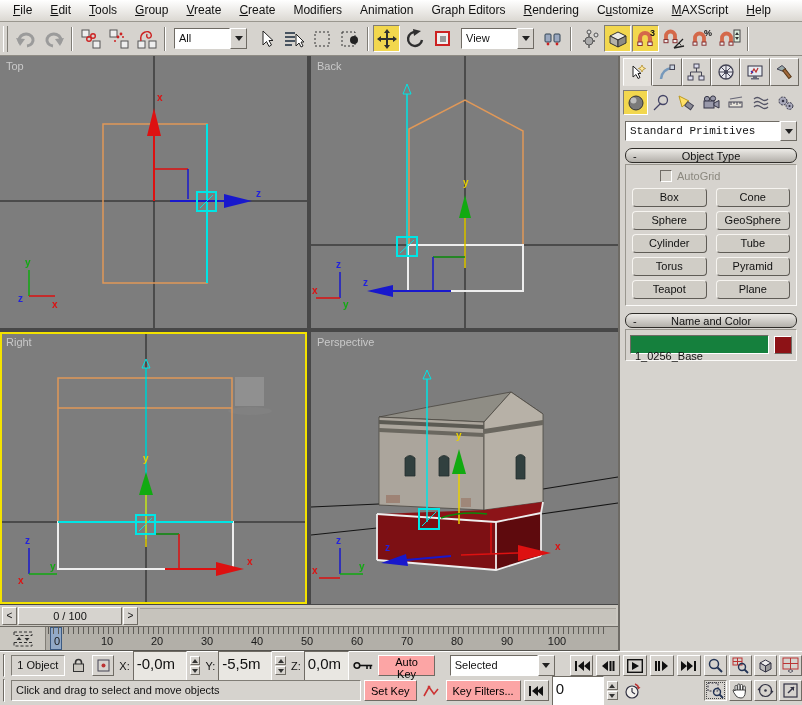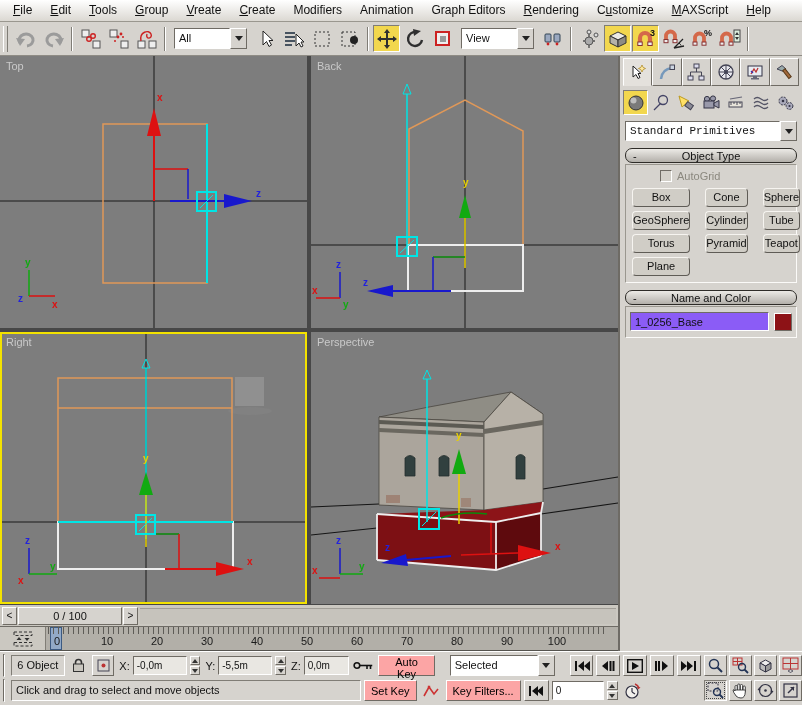--- a/index.html
+++ b/index.html
@@ -55,39 +55,39 @@
   .cat{flex:1;height:25px;display:flex;align-items:center;justify-content:center;border:1px solid #d6d3ce;}
   .cat.on{background:#f2d74e;border-color:#807d76 #fff #fff #807d76;}
   .pdd{display:flex;height:20px;margin:5px 2px 2px 2px;}
   .pdd .ddval{flex:1;font-family:Liberation Mono, monospace;}
   .rollout{margin:7px 2px 0 2px;}
   .rhead{position:relative;height:15px;border:1px solid #2e2c28;border-radius:7px;background:linear-gradient(#eceae6,#b3b0aa);text-align:center;font-size:11px;line-height:14px;}
   .rhead .minus{position:absolute;left:7px;top:0;}
   .rbody{border:1px solid;border-color:#9a978f #fbfaf8 #fbfaf8 #9a978f;margin-top:1px;padding:5px 4px 6px 4px;background:#d6d3ce;}
   .agrow{display:flex;align-items:center;gap:5px;margin:0 0 6px 30px;color:#8b887f;}
   .chk{width:12px;height:12px;background:#d3d0c9;border:1px solid;border-color:#6f6b64 #fff #fff #6f6b64;}
-  .otgrid{display:grid;grid-template-columns:1fr 1fr 1fr;gap:4px 15px;padding:0 2px;}
+  .otgrid{display:grid;grid-template-columns:1fr 1fr;gap:4px 9px;padding:0 2px;}
   .obtn{height:19px;background:#d0cdc6;border:1px solid;border-color:#f6f4f0 #5f5c56 #5f5c56 #f6f4f0;border-radius:4px;text-align:center;line-height:17px;font-size:11px;}
   .namerow{display:flex;gap:5px;align-items:center;}
-  .namefield{flex:1;height:19px;background:#8b5cf6;border:1px solid;border-color:#6f6b64 #fff #fff #6f6b64;padding:3px 0 0 4px;font-size:11px;}
+  .namefield{flex:1;height:19px;background:#15803d;border:1px solid;border-color:#6f6b64 #fff #fff #6f6b64;padding:14px 0 0 4px;font-size:11px;}
   .swatch{width:18px;height:18px;border:1px solid;border-color:#fff #6f6b64 #6f6b64 #fff;}
 
   
   .statusbar{height:53px;border-top:1px solid #fff;background:#d6d3ce;display:flex;}
   .listener{width:45px;padding:2px 2px 2px 3px;display:flex;flex-direction:column;gap:2px;}
   .ll{flex:1;border:1px solid;border-color:#6f6b64 #fff #fff #6f6b64;}
   .ll.pink{background:#e9cfcf;}
   .ll.white{background:#fff;}
   .sbmain{flex:1;display:flex;flex-direction:column;padding:2px 2px 2px 4px;gap:2px;}
   .sb-row{height:23px;display:flex;align-items:center;gap:3px;}
   .sunken{border:1px solid;border-color:#807d76 #fff #fff #807d76;background:#d6d3ce;padding:0 4px;line-height:19px;height:21px;font-size:11px;}
   .count{width:56px;text-align:center;}
   .prompt{width:350px;}
   .lbl{font-size:11px;margin-left:2px;}
-  .field{height:19px;background:#e9e7e2;border:1px solid;border-color:#6f6b64 #fff #fff #6f6b64;padding:3px 0 0 3px;font-size:10px;}
+  .field{height:30px;background:#e9e7e2;border:1px solid;border-color:#6f6b64 #fff #fff #6f6b64;padding:3px 0 0 3px;font-size:15px;}
   .fx{width:57px;} .fy{width:57px;} .fz{width:48px;} .ff{width:52px;}
   .spin{width:11px;height:19px;display:flex;flex-direction:column;gap:1px;}
   .sp{flex:1;background:#d6d3ce;border:1px solid;border-color:#fff #6f6b64 #6f6b64 #fff;display:flex;align-items:center;justify-content:center;}
   .tri-u{width:0;height:0;border-left:3px solid transparent;border-right:3px solid transparent;border-bottom:4px solid #333;}
   .tri-d{width:0;height:0;border-left:3px solid transparent;border-right:3px solid transparent;border-top:4px solid #333;}
   .btn3{height:21px;background:#fca5a5;border:1px solid;border-color:#fff #6f6b64 #6f6b64 #fff;font-size:11px;font-family:"Liberation Sans",sans-serif;padding:0 6px;}
   .icbtn{width:23px;height:21px;display:flex;align-items:center;justify-content:center;background:#d6d3ce;border:1px solid;border-color:#fff #6f6b64 #6f6b64 #fff;}
   .icflat{border-color:#d6d3ce;}
   .pb{width:25px;height:21px;display:flex;align-items:center;justify-content:center;background:#d6d3ce;border:1px solid;border-color:#fff #6f6b64 #6f6b64 #fff;}
   .nav{width:23px;height:21px;display:flex;align-items:center;justify-content:center;background:#d6d3ce;border:1px solid;border-color:#fff #6f6b64 #6f6b64 #fff;}
@@ -632,21 +632,21 @@
     </div>
   </div>
 
   <div class="statusbar">
     <div class="listener">
       <div class="ll pink"></div>
       <div class="ll white"></div>
     </div>
     <div class="sbmain">
       <div class="sb-row">
-        <div class="sunken count">6 Object</div>
+        <div class="sunken count">1 Object</div>
         <div class="icbtn icflat">
             <svg width="13" height="15" viewBox="0 0 13 15">
               <path d="M3.5 6 V4.5 a3 3 0 0 1 6 0 V6" fill="none" stroke="#333" stroke-width="1.6"></path>
               <rect x="1.5" y="6" width="10" height="7.5" fill="#c9c6bf" stroke="#333"></rect>
             </svg>
           </div>
         <div class="icbtn">
             <svg width="15" height="15" viewBox="0 0 15 15">
               <rect x="2" y="2" width="11" height="11" fill="none" stroke="#445"></rect>
               <circle cx="7.5" cy="7.5" r="2" fill="#b33"></circle>

